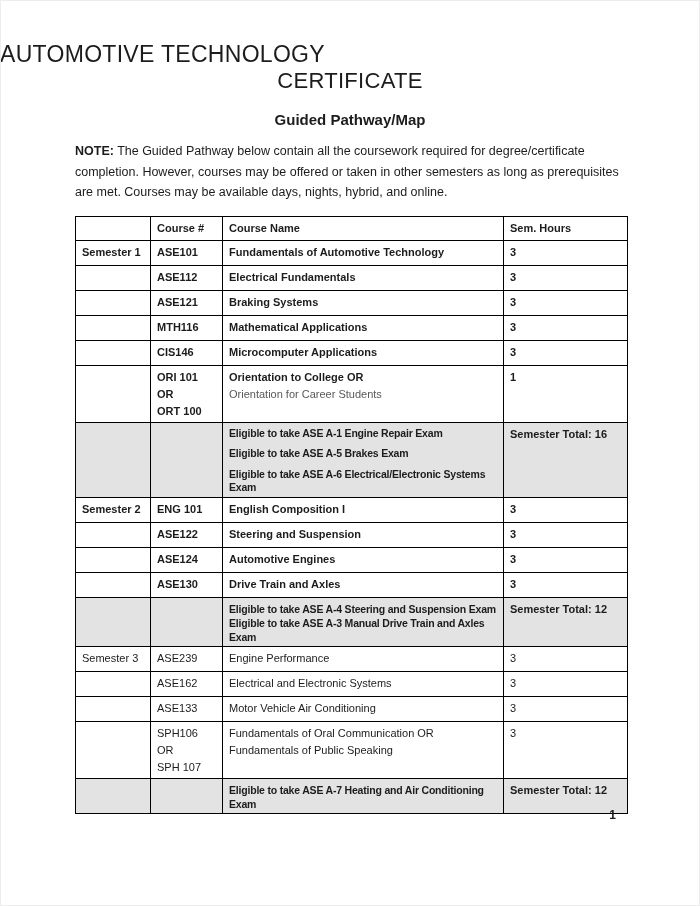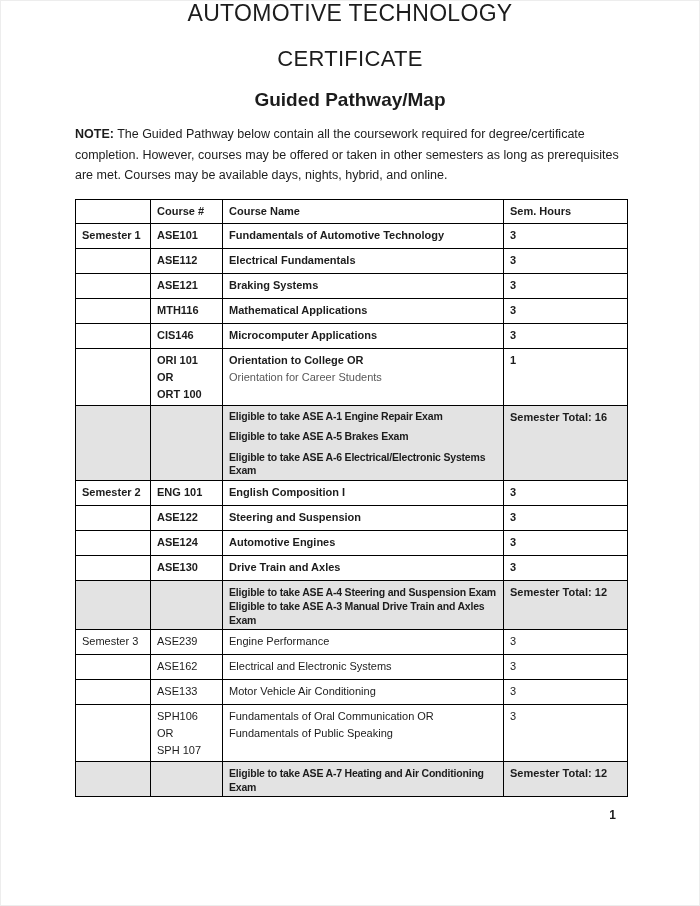--- a/index.html
+++ b/index.html
@@ -6,23 +6,23 @@
   body {
     width:700px; height:906px;
     background:#ffffff;
     font-family:"Liberation Sans", sans-serif;
     color:var(--text,#1c1c1c);
     position:relative;
     overflow:hidden;
   }
   .page-edge { position:absolute; inset:0; border:1px solid #ededed; pointer-events:none; }
 
-  .title1 { text-align:center; font-size:23px; font-weight:400; letter-spacing:0.3px; }
-  .title2 { text-align:center; font-size:22px; font-weight:400; margin-top:19px; letter-spacing:0.3px; }
-  .subtitle { text-align:center; font-size:19px; font-weight:bold; margin-top:17px; }
+  .title1 { font-size:23px; font-weight:400; padding-top:41px; letter-spacing:0.3px; }
+  .title2 { text-align:center; font-size:22px; font-weight:400; letter-spacing:0.3px; }
+  .subtitle { text-align:center; font-size:15px; font-weight:bold; margin-top:17px; }
 
   .note { margin:13px 72px 0 75px; font-size:12.5px; line-height:20.5px; }
   .note b { font-weight:bold; }
 
   table {
     margin:13px 0 0 75px;
     width:552px;
     border-collapse:collapse;
     table-layout:fixed;
   }

